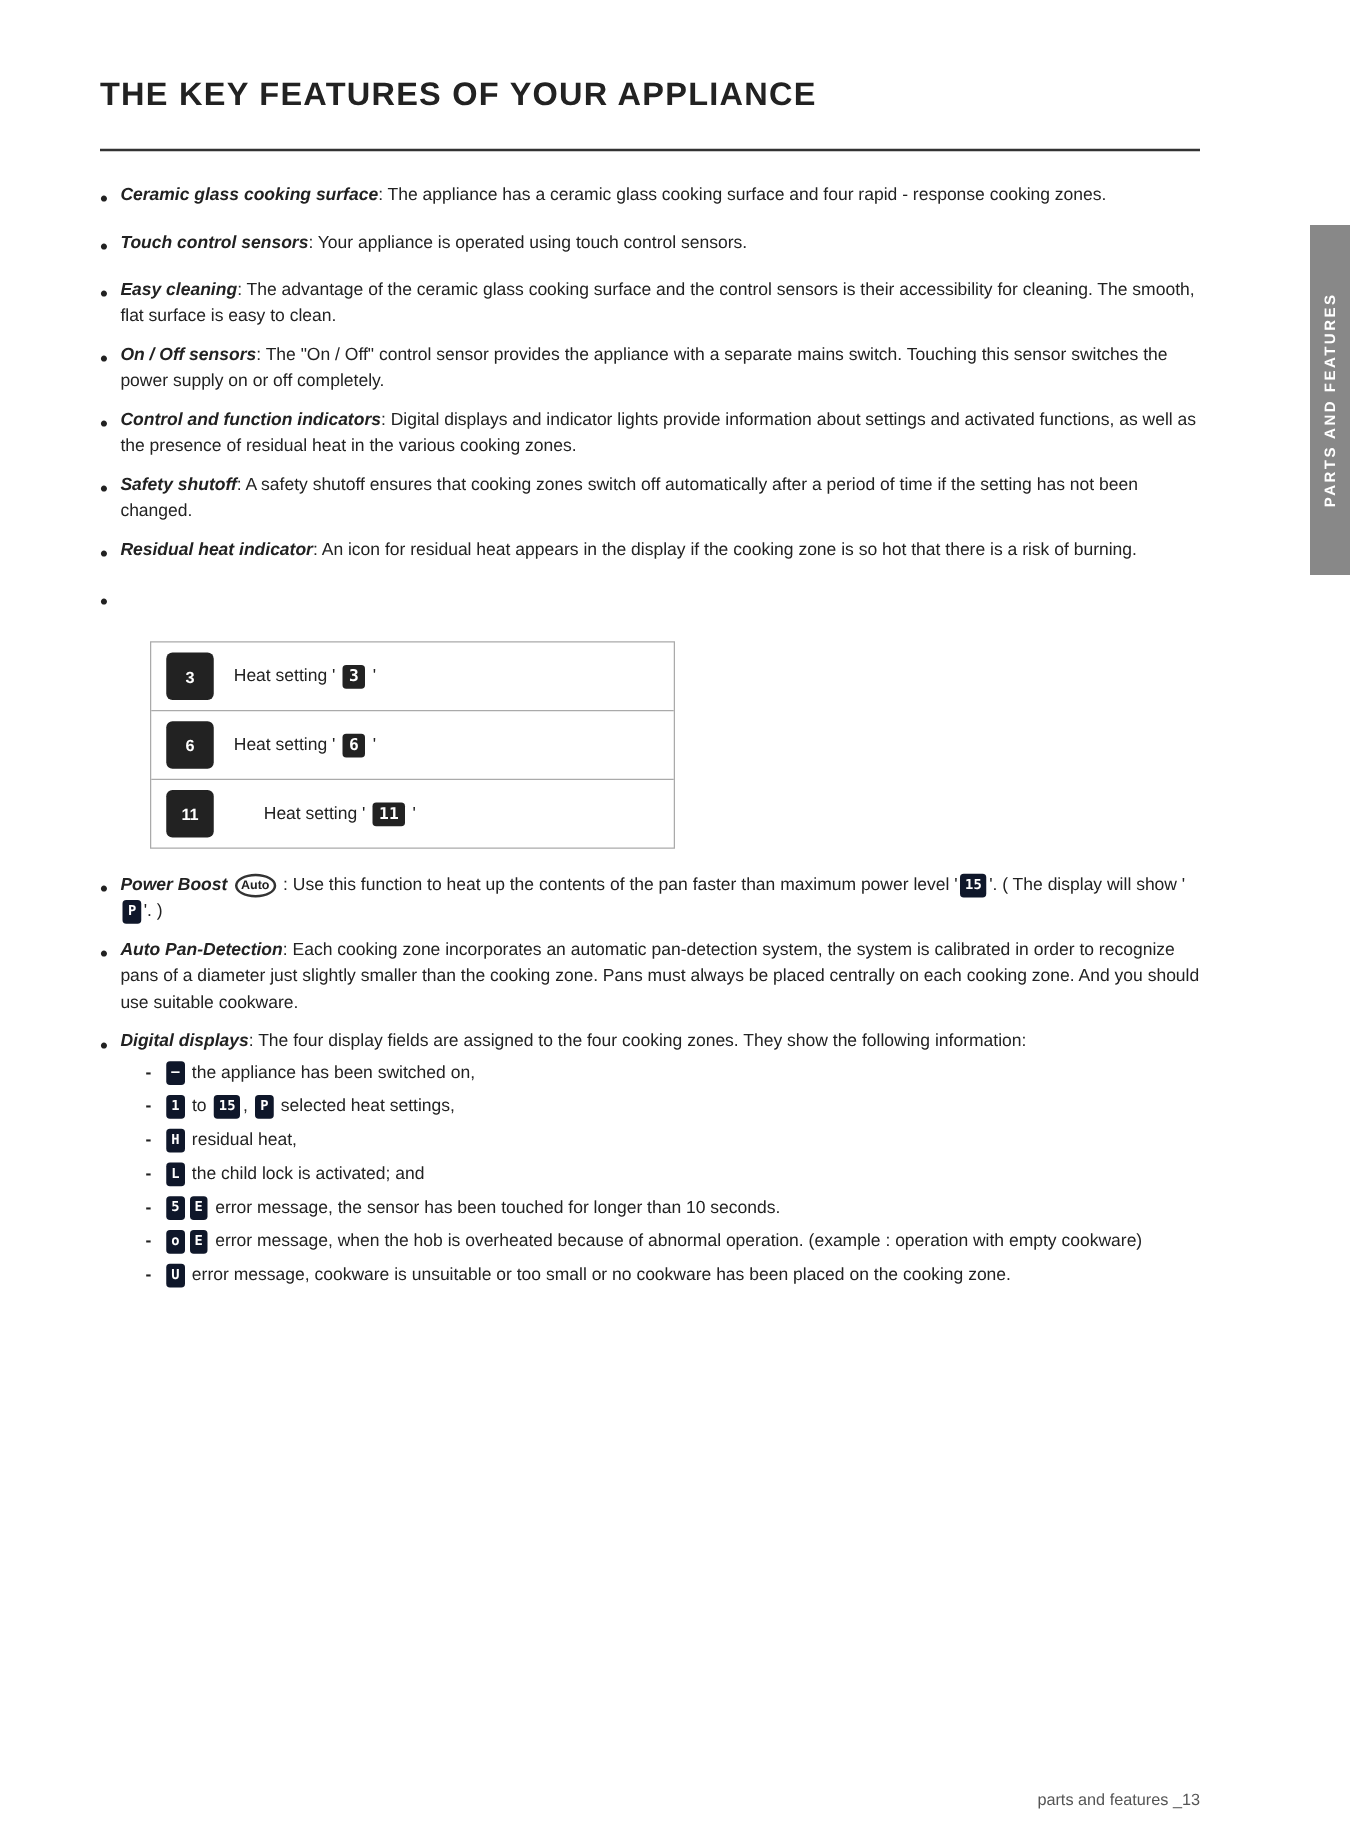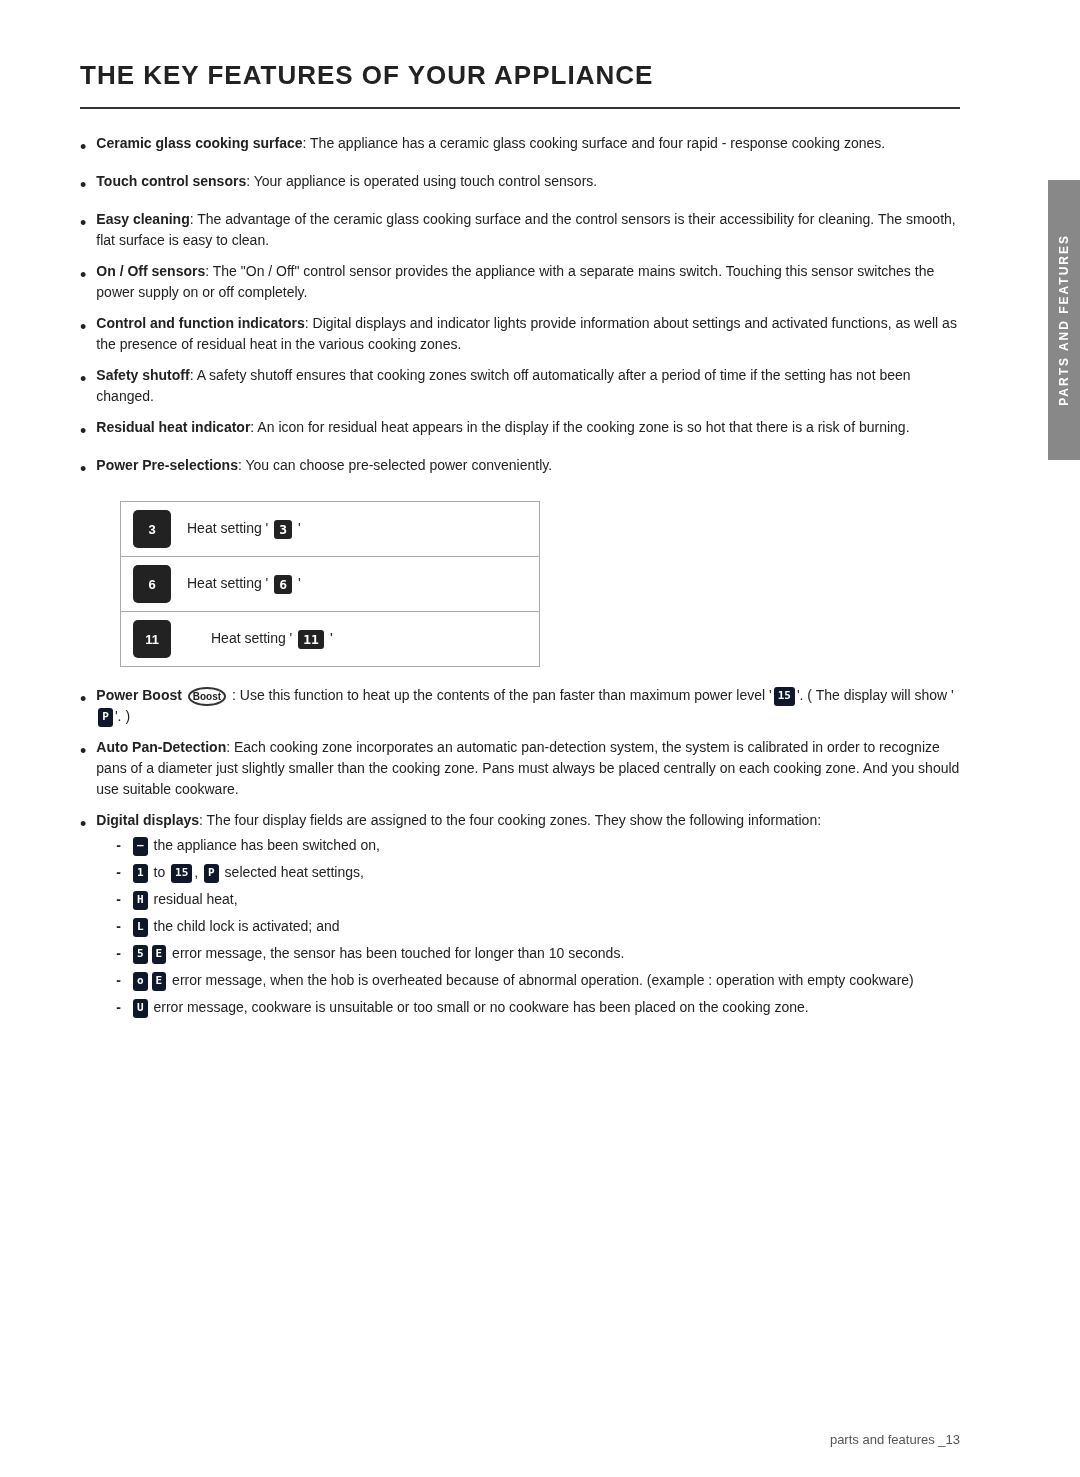--- a/index.html
+++ b/index.html
@@ -50,21 +50,21 @@
       padding: 60px 80px 60px 80px;
       width: 1040px;
       position: relative;
     }
 
     .page-title {
       font-size: 26px;
       font-weight: bold;
       text-transform: uppercase;
       border-bottom: 2px solid #333;
-      padding-bottom: 16px;
+      padding-bottom: 28px;
       margin-bottom: 24px;
       letter-spacing: 1px;
     }
 
     .bullet-list {
       list-style: none;
       padding: 0;
       margin: 0;
     }
 
@@ -81,20 +81,21 @@
       margin-top: 1px;
       flex-shrink: 0;
     }
 
     .bullet-text {
       flex: 1;
     }
 
     .bullet-text b {
       font-weight: bold;
+      font-style: italic;
     }
 
     
     .heat-table {
       border: 1px solid #aaa;
       margin: 18px 0 18px 40px;
       width: 420px;
     }
 
     .heat-row {
@@ -259,23 +260,20 @@
 
       <li>
         <span class="bullet-dot">•</span>
         <span class="bullet-text">
           <b>Residual heat indicator</b>: An icon for residual heat appears in the display if the cooking zone is so hot that there is a risk of burning.
         </span>
       </li>
 
       <li>
         <span class="bullet-dot">•</span>
-        <span class="bullet-text">
-          <b>Power Pre-selections</b>: You can choose pre-selected power conveniently.
-        </span>
       </li>
 
     </ul>
 
     <div class="heat-table">
       <div class="heat-row">
         <div class="heat-badge">3</div>
         <div class="heat-label">
           Heat setting '<span class="heat-icon">3</span>'
         </div>
@@ -293,21 +291,21 @@
         </div>
       </div>
     </div>
 
     <ul class="bullet-list">
 
       <li>
         <span class="bullet-dot">•</span>
         <span class="bullet-text">
           <b>Power Boost</b>
-          <span class="boost-icon">Boost</span>
+          <span class="boost-icon">Auto</span>
           : Use this function to heat up the contents of the pan faster than maximum power level '<span class="inline-icon">15</span>'. ( The display will show '<span class="inline-icon">P</span>'. )
         </span>
       </li>
 
       <li>
         <span class="bullet-dot">•</span>
         <span class="bullet-text">
           <b>Auto Pan-Detection</b>: Each cooking zone incorporates an automatic pan-detection system, the system is calibrated in order to recognize pans of a diameter just slightly smaller than the cooking zone. Pans must always be placed centrally on each cooking zone. And you should use suitable cookware.
         </span>
       </li>

